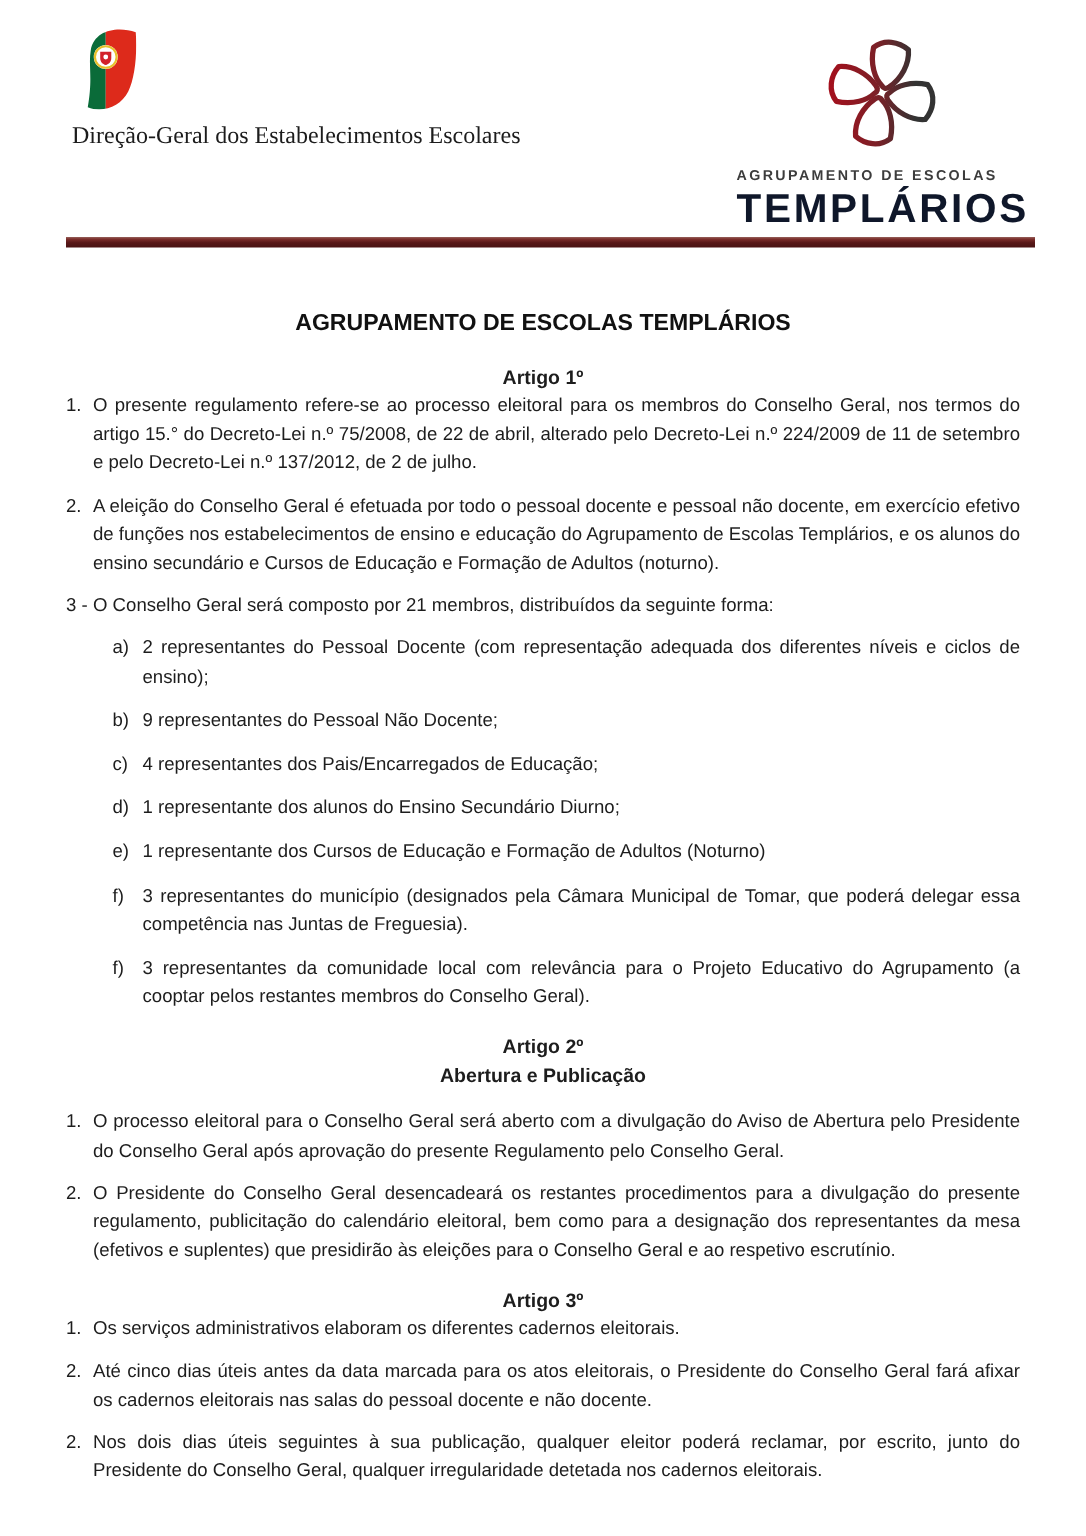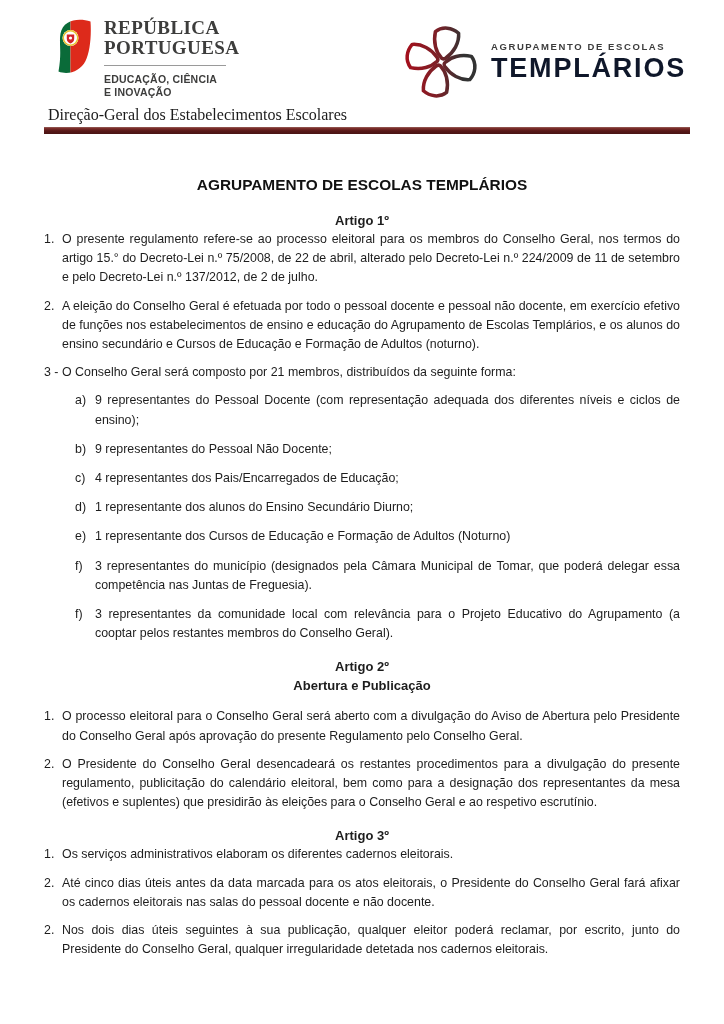--- a/index.html
+++ b/index.html
@@ -12,21 +12,21 @@
   .header{display:flex;justify-content:space-between;align-items:flex-start;
     padding:18px 36px 0 48px;}
   .gov-block{display:flex;flex-direction:column;}
   .gov-row{display:flex;gap:11px;margin-left:8px;}
   .flag-svg{width:37px;height:57px;flex:none;}
   .gov-name{font-family:"Liberation Serif",serif;font-weight:bold;font-size:19px;
     line-height:20px;color:#3d3d3c;letter-spacing:.4px;}
   .gov-divider{height:1px;background:#9a9a9a;width:122px;margin:7px 0 7px;}
   .gov-dept{font-size:10.5px;font-weight:bold;color:#3d3d3c;line-height:13px;letter-spacing:.2px;}
   .dgeste{font-family:"Liberation Serif",serif;font-size:16px;color:#1c1c1c;margin-top:7px;}
-  .school-block{display:flex;align-items:center;gap:10px;margin-top:4px;margin-right:2px;}
+  .school-block{display:flex;align-items:center;gap:10px;margin-top:4px;margin-right:2px;flex-direction:column;}
   .cross-svg{width:80px;height:80px;flex:none;}
   .school-text{display:flex;flex-direction:column;}
   .school-small{font-size:9.5px;font-weight:bold;letter-spacing:1.6px;color:#3c3c3c;}
   .school-big{font-size:27px;font-weight:bold;letter-spacing:1.8px;color:#0f172a;margin-top:1px;}
   
   .rule-red{height:7px;margin:3px 34px 0 44px;
     background:linear-gradient(180deg,#96625c 0%,#7c2e2b 20%,#581818 55%,#491313 100%);}
   
   .doc-main{margin:0 44px;}
   .doc-title{font-size:15.4px;font-weight:bold;text-align:center;line-height:24px;
@@ -57,31 +57,20 @@
           </defs>
           <g clip-path="url(#leafClip)">
             <rect x="0" y="0" width="14.5" height="57" fill="#0a6b39"></rect>
             <rect x="14.5" y="0" width="22.5" height="57" fill="#dd2a1b"></rect>
           </g>
           <circle cx="14.5" cy="20" r="8" fill="#ffffff"></circle>
           <circle cx="14.5" cy="20" r="7.2" fill="none" stroke="#e8c12c" stroke-width="1.4"></circle>
           <path d="M10.8 16.5 h7.4 v4.2 c0 2.6 -1.6 4.1 -3.7 4.7 c-2.1 -0.6 -3.7 -2.1 -3.7 -4.7 Z" fill="#d2222a"></path>
           <circle cx="14.5" cy="20" r="1.6" fill="#ffffff"></circle>
         </svg>
-        <div class="gov-text">
-          <div class="gov-name">
-            <span>REPÚBLICA</span><br>
-            <span>PORTUGUESA</span>
-          </div>
-          <div class="gov-divider"></div>
-          <div class="gov-dept">
-            <span>EDUCAÇÃO, CIÊNCIA</span><br>
-            <span>E INOVAÇÃO</span>
-          </div>
-        </div>
       </div>
       <div class="dgeste">Direção-Geral dos Estabelecimentos Escolares</div>
     </div>
 
     <div class="school-block">
       <svg class="cross-svg" viewBox="0 0 100 100" aria-hidden="true">
         <defs>
           <linearGradient id="crossGrad" gradientUnits="userSpaceOnUse" x1="4" y1="50" x2="96" y2="50">
             <stop offset="0" stop-color="#a60f1c"></stop>
             <stop offset="0.45" stop-color="#7c2027"></stop>
@@ -119,21 +108,21 @@
           <div class="item">
             <span class="marker">2.</span>
             <div class="itext">A eleição do Conselho Geral é efetuada por todo o pessoal docente e pessoal não docente, em exercício efetivo de funções nos estabelecimentos de ensino e educação do Agrupamento de Escolas Templários, e os alunos do ensino secundário e Cursos de Educação e Formação de Adultos (noturno).</div>
           </div>
           <div class="item">
             <span class="marker">3 -</span>
             <div class="itext">O Conselho Geral será composto por 21 membros, distribuídos da seguinte forma:</div>
           </div>
           <div class="item sub">
             <span class="marker">a)</span>
-            <div class="itext">9 representantes do Pessoal Docente (com representação adequada dos diferentes níveis e ciclos de ensino);</div>
+            <div class="itext">2 representantes do Pessoal Docente (com representação adequada dos diferentes níveis e ciclos de ensino);</div>
           </div>
           <div class="item sub">
             <span class="marker">b)</span>
             <div class="itext">9 representantes do Pessoal Não Docente;</div>
           </div>
           <div class="item sub">
             <span class="marker">c)</span>
             <div class="itext">4 representantes dos Pais/Encarregados de Educação;</div>
           </div>
           <div class="item sub">

